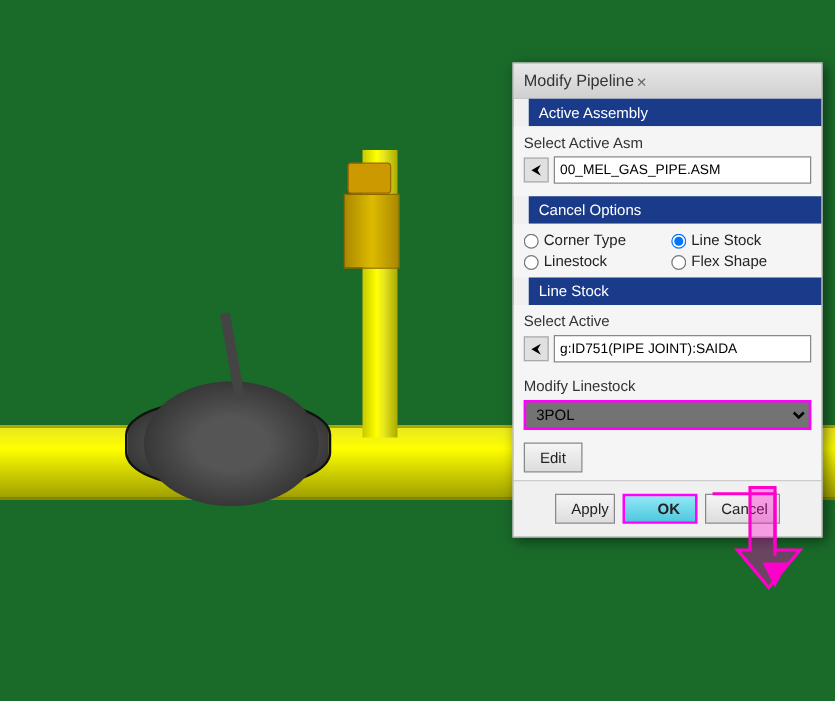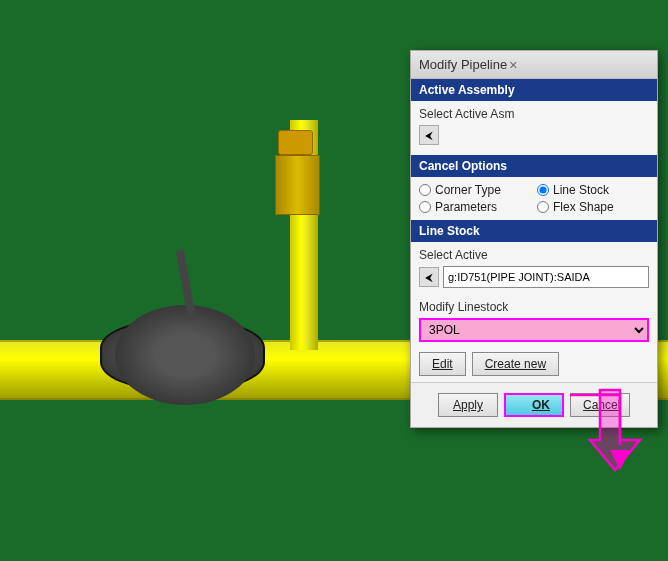--- a/index.html
+++ b/index.html
@@ -135,21 +135,22 @@
       padding: 0 2px;
       line-height: 1;
     }
 
     
     .section-header {
       background: #1a3a8a;
       color: white;
       padding: 4px 8px;
       font-size: 12px;
-      font-weight: bold;
+      font-weight: normal;
+      margin-left: 12px;
     }
 
     
     .section-content {
       padding: 6px 8px;
       background: #f5f5f5;
     }
 
     
     .field-label {
@@ -195,42 +196,42 @@
     .options-grid {
       display: grid;
       grid-template-columns: 1fr 1fr;
       gap: 3px 6px;
       padding: 6px 8px;
       background: #f5f5f5;
     }
 
     .radio-option {
       display: flex;
-      align-items: center;
+      align-items: flex-end;
       gap: 4px;
       cursor: pointer;
     }
 
     .radio-option input[type="radio"] {
       margin: 0;
       width: 12px;
       height: 12px;
     }
 
     .radio-label {
       font-size: 12px;
       color: #222;
     }
 
     
     .dropdown-select {
       width: 100%;
       height: 24px;
       border: 2px solid #ff00ff;
-      background: #f9a8d4;
+      background: #737373;
       font-size: 12px;
       padding: 0 4px;
       cursor: pointer;
       outline: none;
     }
 
     
     .button-row {
       display: flex;
       gap: 6px;
@@ -239,35 +240,34 @@
     }
 
     .btn {
       height: 24px;
       padding: 0 12px;
       border: 1px solid #888;
       background: linear-gradient(to bottom, #f5f5f5, #ddd);
       cursor: pointer;
       font-size: 12px;
       color: #222;
-      text-decoration: underline;
     }
 
     
     .dialog-footer {
       display: flex;
       justify-content: center;
       gap: 6px;
       padding: 10px 8px;
       background: #f0f0f0;
       border-top: 1px solid #ccc;
     }
 
     .btn-apply {
-      width: 60px;
+      width: 48px;
     }
 
     .btn-ok {
       width: 60px;
       background: linear-gradient(to bottom, #90e8f5, #50c8e0);
       border: 2px solid #ff00ff;
       font-weight: bold;
       text-align: right;
     }
 
@@ -306,36 +306,37 @@
   <div class="dialog-titlebar">
     <span class="dialog-title">Modify Pipeline</span>
     <button class="dialog-close">×</button>
   </div>
 
   <div class="section-header">Active Assembly</div>
   <div class="section-content">
     <div class="field-label">Select Active Asm</div>
     <div class="input-row">
       <div class="cursor-icon">⮜</div>
+      <input type="text" class="text-input" readonly="" value="00_MEL_GAS_PIPE.ASM" style="">
     </div>
   </div>
 
   <div class="section-header">Cancel Options</div>
   <div class="options-grid">
     <label class="radio-option">
       <input type="radio" name="modify_option" style="">
       <span class="radio-label">Corner Type</span>
     </label>
     <label class="radio-option">
       <input type="radio" name="modify_option" checked="" style="">
       <span class="radio-label">Line Stock</span>
     </label>
     <label class="radio-option">
       <input type="radio" name="modify_option" style="">
-      <span class="radio-label">Parameters</span>
+      <span class="radio-label">Linestock</span>
     </label>
     <label class="radio-option">
       <input type="radio" name="modify_option" style="">
       <span class="radio-label">Flex Shape</span>
     </label>
   </div>
 
   <div class="section-header">Line Stock</div>
   <div class="section-content">
     <div class="field-label">Select Active</div>
@@ -350,21 +351,20 @@
     <select class="dropdown-select">
       <option>3POL</option>
       <option>2POL</option>
       <option>4POL</option>
       <option>6POL</option>
     </select>
   </div>
 
   <div class="button-row">
     <button class="btn">Edit</button>
-    <button class="btn">Create new</button>
   </div>
 
   <div class="dialog-footer">
     <button class="btn btn-apply">Apply</button>
     <button class="btn btn-ok">OK</button>
     <button class="btn btn-cancel">Cancel</button>
   </div>
 
 </div>
 

